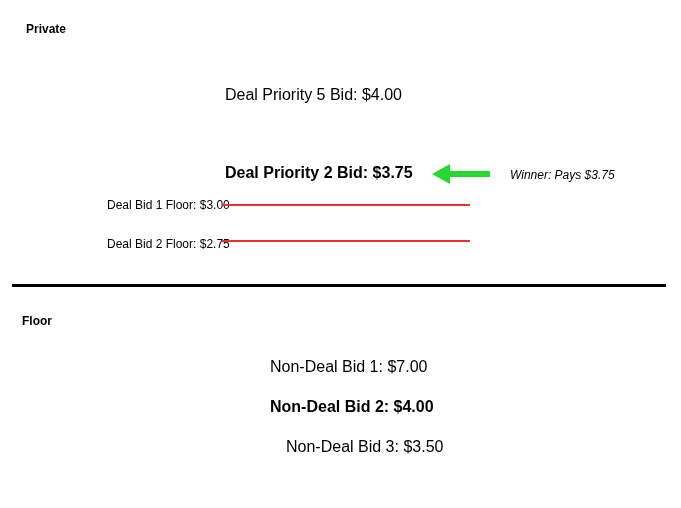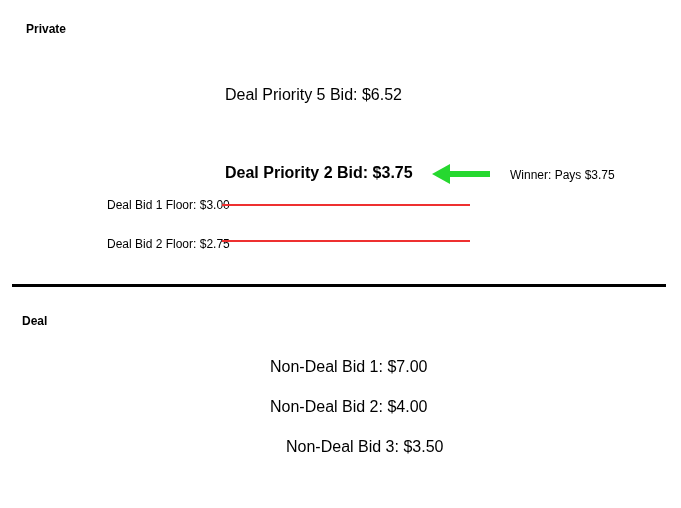--- a/index.html
+++ b/index.html
@@ -59,40 +59,40 @@
     font-size: 16px;
     font-weight: 400;
     white-space: nowrap;
   }
 </style>
 </head>
 <body>
 
 <div class="section-title" style="left:26px; top:22px;">Private</div>
 
-<div class="bid-line" style="left:225px; top:86px;">Deal Priority 5 Bid: $6.52</div>
+<div class="bid-line" style="left:225px; top:86px;">Deal Priority 5 Bid: $4.00</div>
 
 <div class="bid-line bid-bold" style="left:225px; top:164px;">Deal Priority 2 Bid: $3.75</div>
 
 <svg class="arrow" style="left:432px; top:162px;" width="60" height="24">
   <g fill="#26d82f">
     <polygon points="0,12 18,2 18,22"></polygon>
     <rect x="18" y="9" width="40" height="6"></rect>
   </g>
 </svg>
 
-<div class="winner-label" style="left:510px; top:168px;">Winner: Pays $3.75</div>
+<div class="winner-label" style="left:510px; top:168px;font-style:italic;">Winner: Pays $3.75</div>
 
 <div class="floor-label" style="left:86px; top:198px;">Deal Bid 1 Floor: $3.00</div>
 <div class="floor-line" style="left: 222px; top: 204px; width: 248px; border-top-color: rgb(238, 48, 48);"></div>
 
 <div class="floor-label" style="left:86px; top:237px;">Deal Bid 2 Floor: $2.75</div>
 <div class="floor-line" style="left: 222px; top: 240px; width: 248px; border-top-color: rgb(238, 48, 48);"></div>
 
 <div class="section-divider" style="left:12px; top:284px; width:654px;"></div>
 
-<div class="section-title" style="left:22px; top:314px;">Deal</div>
+<div class="section-title" style="left:22px; top:314px;">Floor</div>
 
 <div class="open-bid" style="left:270px; top:358px;">Non-Deal Bid 1: $7.00</div>
 
-<div class="open-bid" style="left:270px; top:398px;">Non-Deal Bid 2: $4.00</div>
+<div class="open-bid" style="left:270px; top:398px;font-weight:bold;">Non-Deal Bid 2: $4.00</div>
 
 <div class="open-bid" style="left:286px; top:438px;">Non-Deal Bid 3: $3.50</div>
 
 </body></html>

